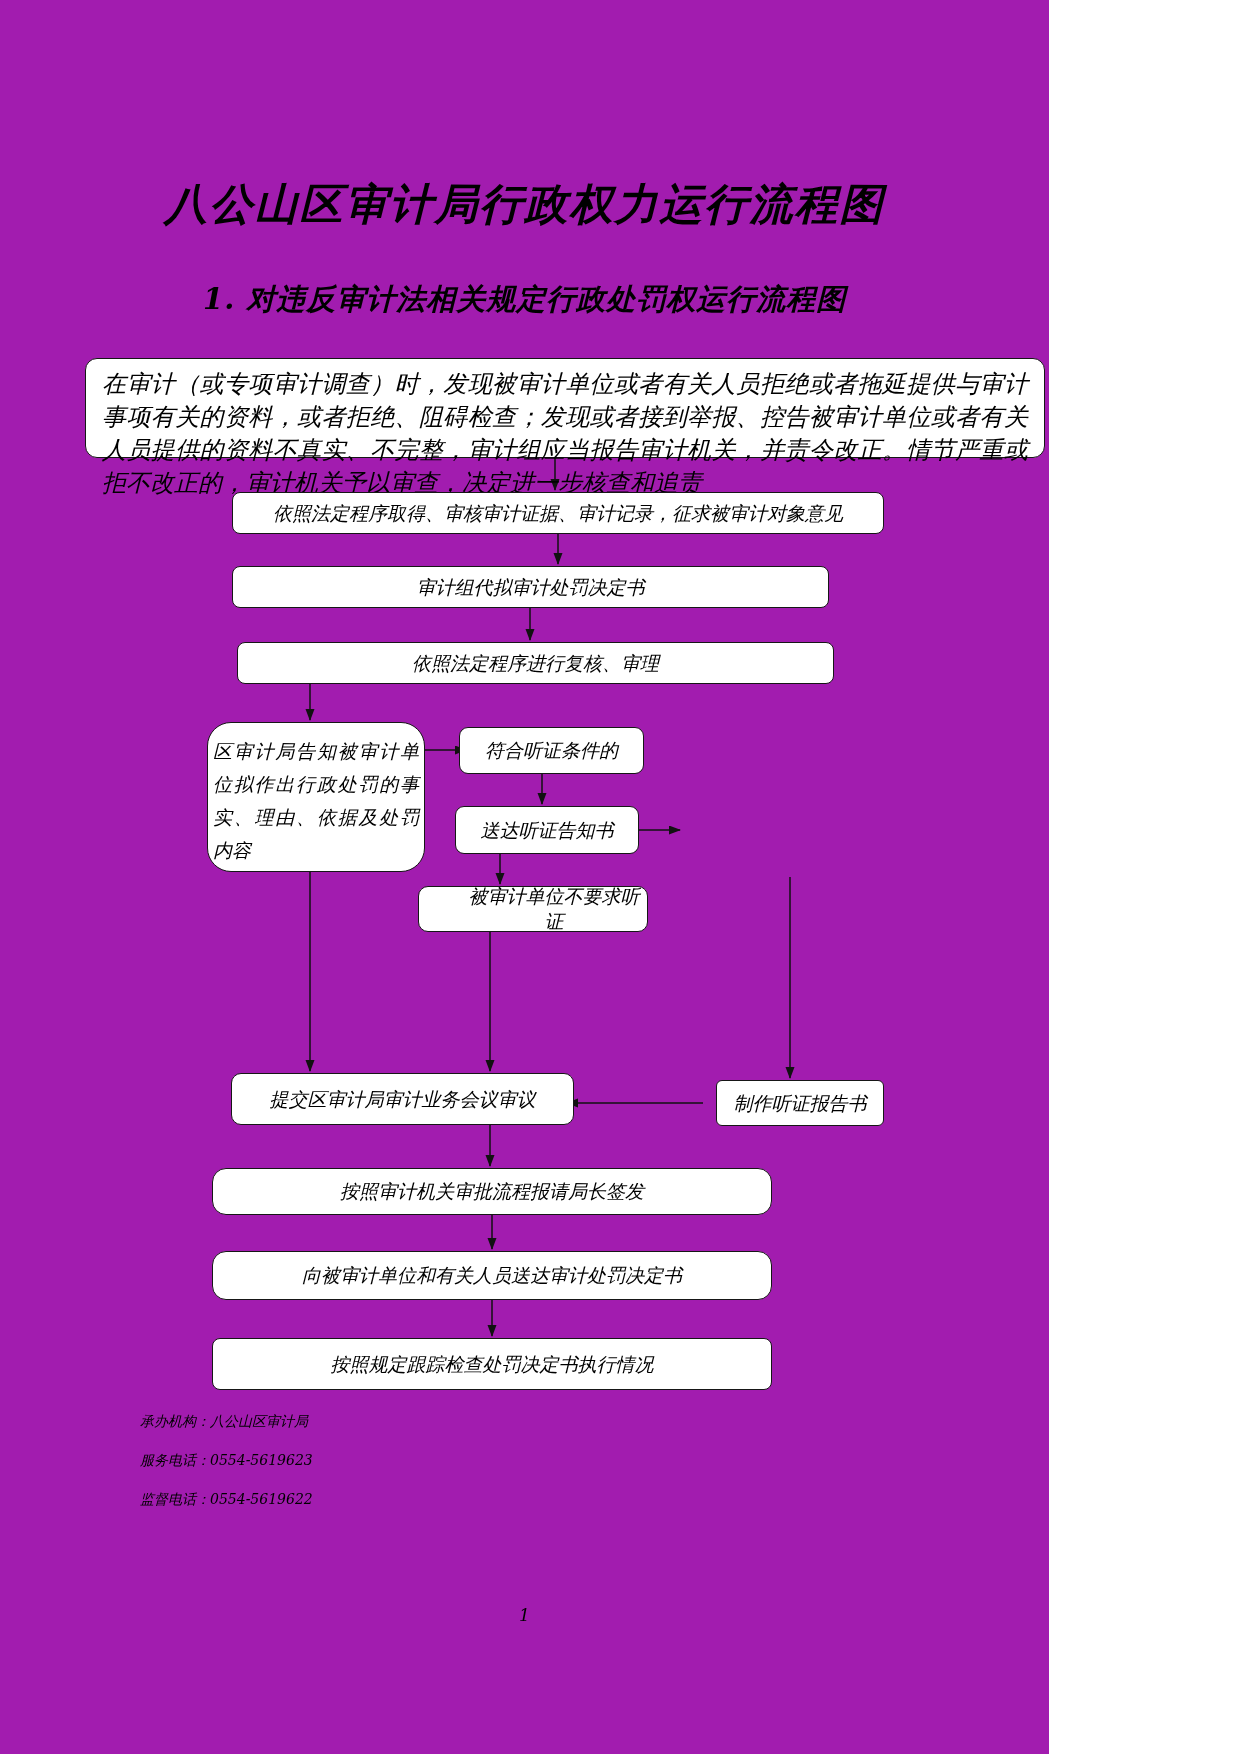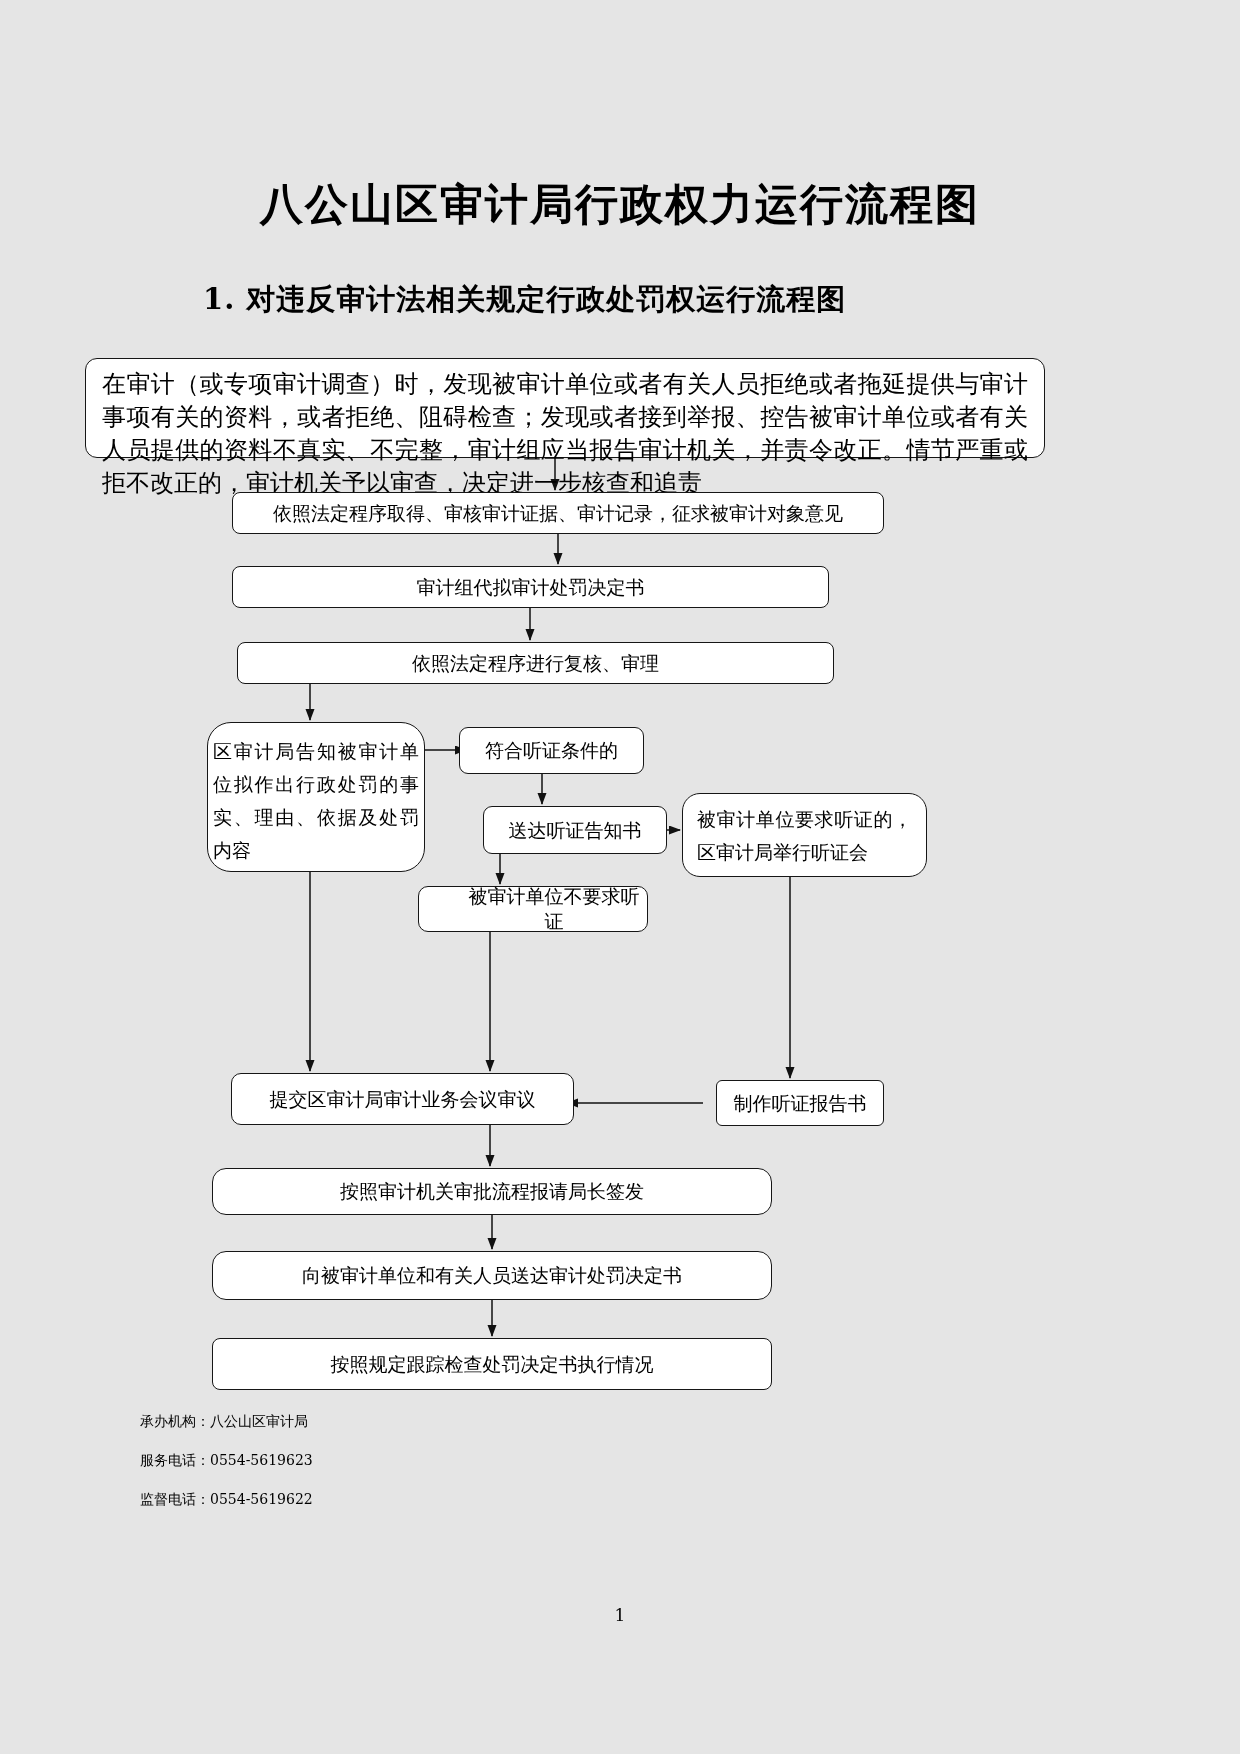--- a/index.html
+++ b/index.html
@@ -1,22 +1,23 @@
 <!DOCTYPE html>
 <html><head>
 <meta charset="utf-8">
 <style>
   html,body{margin:0;padding:0;background:#ffffff;}
   .page{
     position:relative;
-    width:1240px;height:1754px;
-    background:#e5e5e5;
+    width:1049px;height:1754px;
+    background:#a21caf;
     font-family:"DejaVu Serif","Liberation Serif",serif;
     color:#000;
     overflow:hidden;
+    font-style:italic;
   }
   .title{
     position:absolute;top:176px;left:0;width:100%;
     text-align:center;font-size:43px;font-weight:bold;
     letter-spacing:2px;margin:0;
   }
   .subtitle{
     position:absolute;top:280px;left:203px;
     font-size:29px;font-weight:bold;margin:0;letter-spacing:1px;
   }
@@ -27,21 +28,21 @@
     font-size:19px;color:#000;
   }
   .node.center{display:flex;align-items:center;justify-content:center;text-align:center;line-height:1.3;}
   .node.para{display:block;text-align:justify;}
   #n-start{left:85px;top:358px;width:960px;height:100px;border-radius:12px;padding:9px 16px;line-height:33px;font-size:24px;}
   #n-evidence{left:232px;top:492px;width:652px;height:42px;border-radius:8px;}
   #n-draft{left:232px;top:566px;width:597px;height:42px;border-radius:8px;}
   #n-review{left:237px;top:642px;width:597px;height:42px;border-radius:8px;}
   #n-inform{left:207px;top:722px;width:218px;height:150px;border-radius:24px;padding:12px 5px;line-height:33px;}
   #n-eligible{left:459px;top:727px;width:185px;height:47px;border-radius:9px;}
-  #n-notice{left:455px;top:806px;width:184px;height:48px;border-radius:9px;margin-left:28px;}
+  #n-notice{left:455px;top:806px;width:184px;height:48px;border-radius:9px;}
   #n-hearing{left:682px;top:793px;width:245px;height:84px;border-radius:18px;padding:9px 14px;line-height:33px;}
   #n-nohearing{left:418px;top:886px;width:230px;height:46px;border-radius:10px;padding-left:42px;}
   #n-submit{left:222px;top:1073px;width:343px;height:52px;border-radius:10px;margin-left:9px;}
   #n-report{left:705px;top:1080px;width:168px;height:46px;border-radius:6px;margin-left:11px;}
   #n-approve{left:212px;top:1168px;width:560px;height:47px;border-radius:14px;}
   #n-deliver{left:212px;top:1251px;width:560px;height:49px;border-radius:14px;}
   #n-track{left:212px;top:1338px;width:560px;height:52px;border-radius:8px;}
   .footer{position:absolute;left:140px;top:1402px;font-size:14px;line-height:39px;}
   .footer .row{white-space:nowrap;}
   .pageno{position:absolute;top:1605px;left:0;width:100%;text-align:center;font-size:17px;}
@@ -79,21 +80,20 @@
     </g>
   </svg>
 
   <div class="node para" id="n-start">在审计（或专项审计调查）时，发现被审计单位或者有关人员拒绝或者拖延提供与审计事项有关的资料，或者拒绝、阻碍检查；发现或者接到举报、控告被审计单位或者有关人员提供的资料不真实、不完整，审计组应当报告审计机关，并责令改正。情节严重或拒不改正的，审计机关予以审查，决定进一步核查和追责</div>
   <div class="node center" id="n-evidence">依照法定程序取得、审核审计证据、审计记录，征求被审计对象意见</div>
   <div class="node center" id="n-draft">审计组代拟审计处罚决定书</div>
   <div class="node center" id="n-review">依照法定程序进行复核、审理</div>
   <div class="node para" id="n-inform">区审计局告知被审计单位拟作出行政处罚的事实、理由、依据及处罚内容</div>
   <div class="node center" id="n-eligible">符合听证条件的</div>
   <div class="node center" id="n-notice">送达听证告知书</div>
-  <div class="node para" id="n-hearing">被审计单位要求听证的，区审计局举行听证会</div>
   <div class="node center" id="n-nohearing">被审计单位不要求听证</div>
   <div class="node center" id="n-submit">提交区审计局审计业务会议审议</div>
   <div class="node center" id="n-report">制作听证报告书</div>
   <div class="node center" id="n-approve">按照审计机关审批流程报请局长签发</div>
   <div class="node center" id="n-deliver">向被审计单位和有关人员送达审计处罚决定书</div>
   <div class="node center" id="n-track">按照规定跟踪检查处罚决定书执行情况</div>
 
   <div class="footer">
     <div class="row">
       <span>承办机构：</span><span>八公山区审计局</span>

